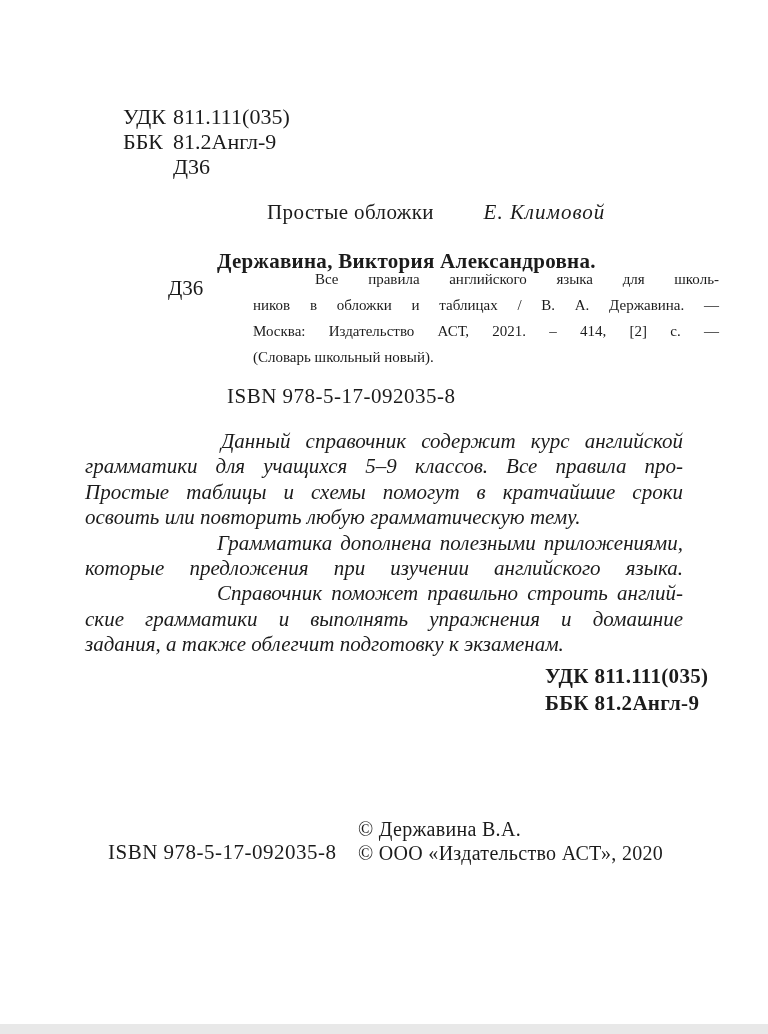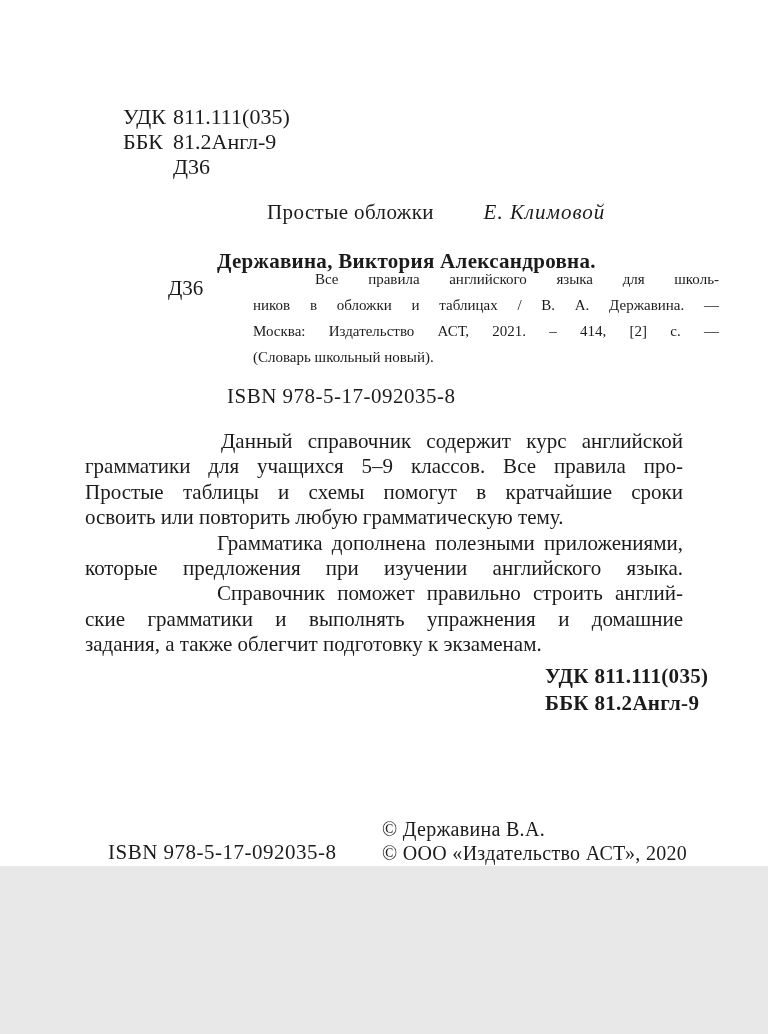--- a/index.html
+++ b/index.html
@@ -1,19 +1,19 @@
 <!DOCTYPE html>
 <html><head>
 <meta charset="utf-8">
 <style>
   html, body { margin: 0; padding: 0; background: #e8e8e8; }
   .page {
     position: relative;
     width: 768px;
-    height: 866px;
+    height: 1024px;
     margin: 0 auto;
     background: #ffffff;
     color: #1b1b1b;
     font-family: "Liberation Serif", "DejaVu Serif", serif;
     overflow: hidden;
   }
   .abs { position: absolute; }
 
   
   .codes-top { left: 123px; top: 104px; font-size: 22px; line-height: 25px; }
@@ -30,30 +30,30 @@
   .entry-lines { left: 217px; top: 266px; width: 466px; font-size: 15px; line-height: 26px; margin-left: 36px; }
 
   .jline { text-align: justify; text-align-last: justify; }
   .lline { text-align: left; text-align-last: left; }
   .ind-entry { padding-left: 62px; }
 
   
   .isbn-mid { left: 227px; top: 384px; font-size: 21px; letter-spacing: 0.5px; }
 
   
-  .annotation { left: 85px; top: 429px; width: 598px; font-size: 21px; line-height: 25.4px; }
+  .annotation { left: 85px; top: 429px; width: 598px; font-size: 21px; line-height: 25.4px; font-style: italic; }
   .ind-p1 { padding-left: 136px; }
   .ind-p  { padding-left: 132px; }
 
   
   .codes-bottom { left: 545px; top: 663px; font-size: 21px; font-weight: bold; line-height: 27px; letter-spacing: 0.3px; }
 
   
   .footer-isbn { left: 108px; top: 840px; font-size: 21px; letter-spacing: 0.5px; }
-  .footer-copyright { left: 382px; top: 818px; font-size: 20px; line-height: 23.5px; letter-spacing: 0.3px; }
+  .footer-copyright { left: 358px; top: 818px; font-size: 20px; line-height: 23.5px; letter-spacing: 0.3px; }
 </style>
 </head>
 <body>
 
 <div class="page">
 
   <div class="abs codes-top">
     <div class="row">
       <span class="code-label">УДК</span>
       <span class="code-value">811.111(035)</span>

